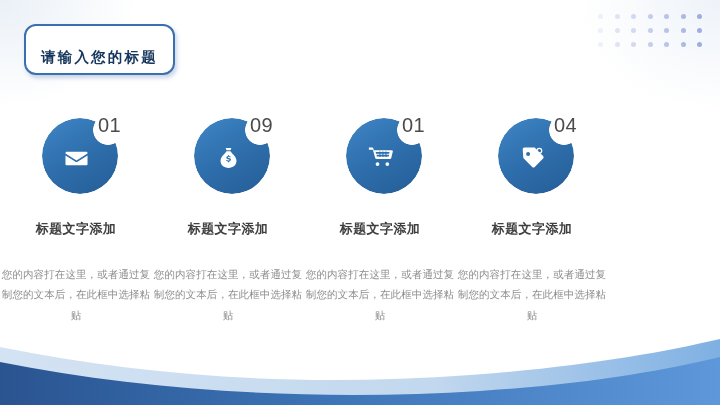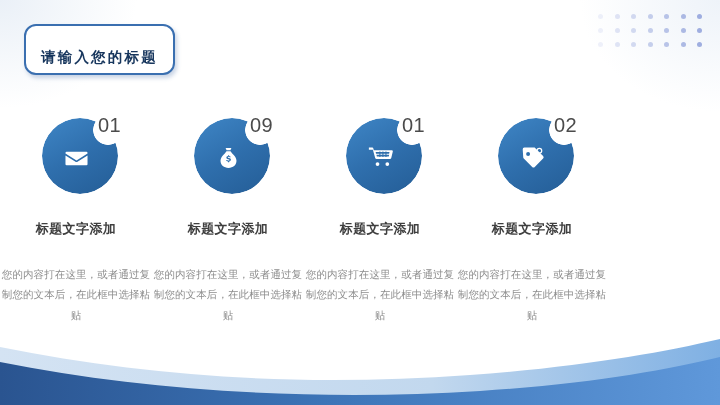--- a/index.html
+++ b/index.html
@@ -191,21 +191,21 @@
       <div class="badge">
         <div class="shadow"></div>
         <div class="circle"></div>
         <div class="gly">
           <svg width="27" height="27" viewBox="0 0 24 24">
             <path fill="#ffffff" d="M13.9 2.3 21.4 9.8a1.6 1.6 0 0 1 0 2.26l-7.4 7.4a1.6 1.6 0 0 1-2.26 0L4.24 12a1.6 1.6 0 0 1-.47-1.06L3.3 3.95a1.6 1.6 0 0 1 1.72-1.72z"></path>
             <circle fill="#2f6fad" cx="8.1" cy="8" r="1.75"></circle>
             <circle fill="none" stroke="#ffffff" stroke-width="1.1" cx="18.1" cy="5.2" r="2.1"></circle>
           </svg>
         </div>
-        <div class="num">02</div>
+        <div class="num">04</div>
       </div>
       <h3>标题文字添加</h3>
       <p>您的内容打在这里，或者通过复制您的文本后，在此框中选择粘贴</p>
     </div>
 
   </div>
 
   <svg class="waves" viewBox="0 0 720 90" preserveAspectRatio="none">
     <defs>
       <linearGradient id="gDark" x1="0" y1="0" x2="1" y2="0">

